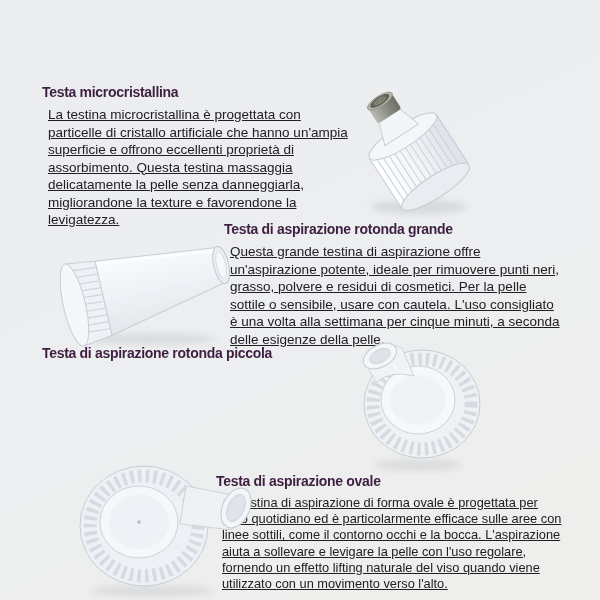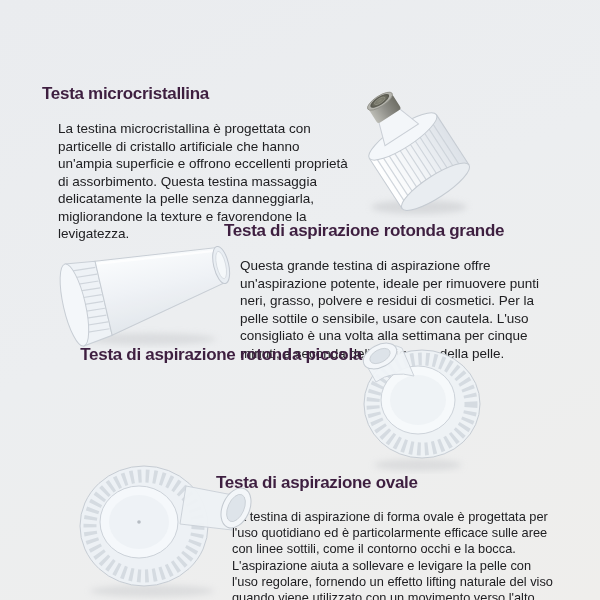--- a/index.html
+++ b/index.html
@@ -3,28 +3,28 @@
 <meta charset="utf-8">
 <style>
   html,body { margin:0; padding:0; background:#ffffff; }
   .page {
     position:relative; width:600px; height:600px; overflow:hidden;
     background:linear-gradient(155deg,#eaecef 0%, #eceef0 45%, #efeeec 100%);
     font-family:"Liberation Sans", sans-serif;
   }
   .sec { position:absolute; }
   .sec h2 {
-    margin:0 0 5px 0; font-size:17px; font-weight:bold;
+    margin:0 0 5px 0; font-size:14px; font-weight:bold;
     letter-spacing:-0.3px; color:#3e1f40; white-space:nowrap;
   }
-  .sec p { margin:16px; font-size:13.5px; line-height:17.5px; color:#202023; }
+  .sec p { margin:6px; font-size:13.5px; line-height:17.5px; color:#202023;text-decoration:underline; }
 
   .sec-1 { left:42px;  top:84px;  width:322px; text-align:left; }
   .sec-2 { left:224px; top:221px; width:346px; text-align:left; }
-  .sec-3 { left:42px;  top:345px; width:320px; text-align:right; }
+  .sec-3 { left:42px;  top:345px; width:320px; text-align:left; }
   .sec-4 { left:216px; top:473px; width:354px; }
   .sec-4 p { font-size:12.8px; line-height:16.2px; }
 
   .photo { position:absolute; }
   .photo svg { display:block; width:100%; height:100%; }
   .photo-1 { left:333px; top:64px;  width:158px; height:154px; }
   .photo-2 { left:38px;  top:216px; width:214px; height:132px; }
   .photo-3 { left:330px; top:324px; width:168px; height:150px; }
   .photo-4 { left:40px;  top:454px; width:235px; height:146px; }
 </style>

